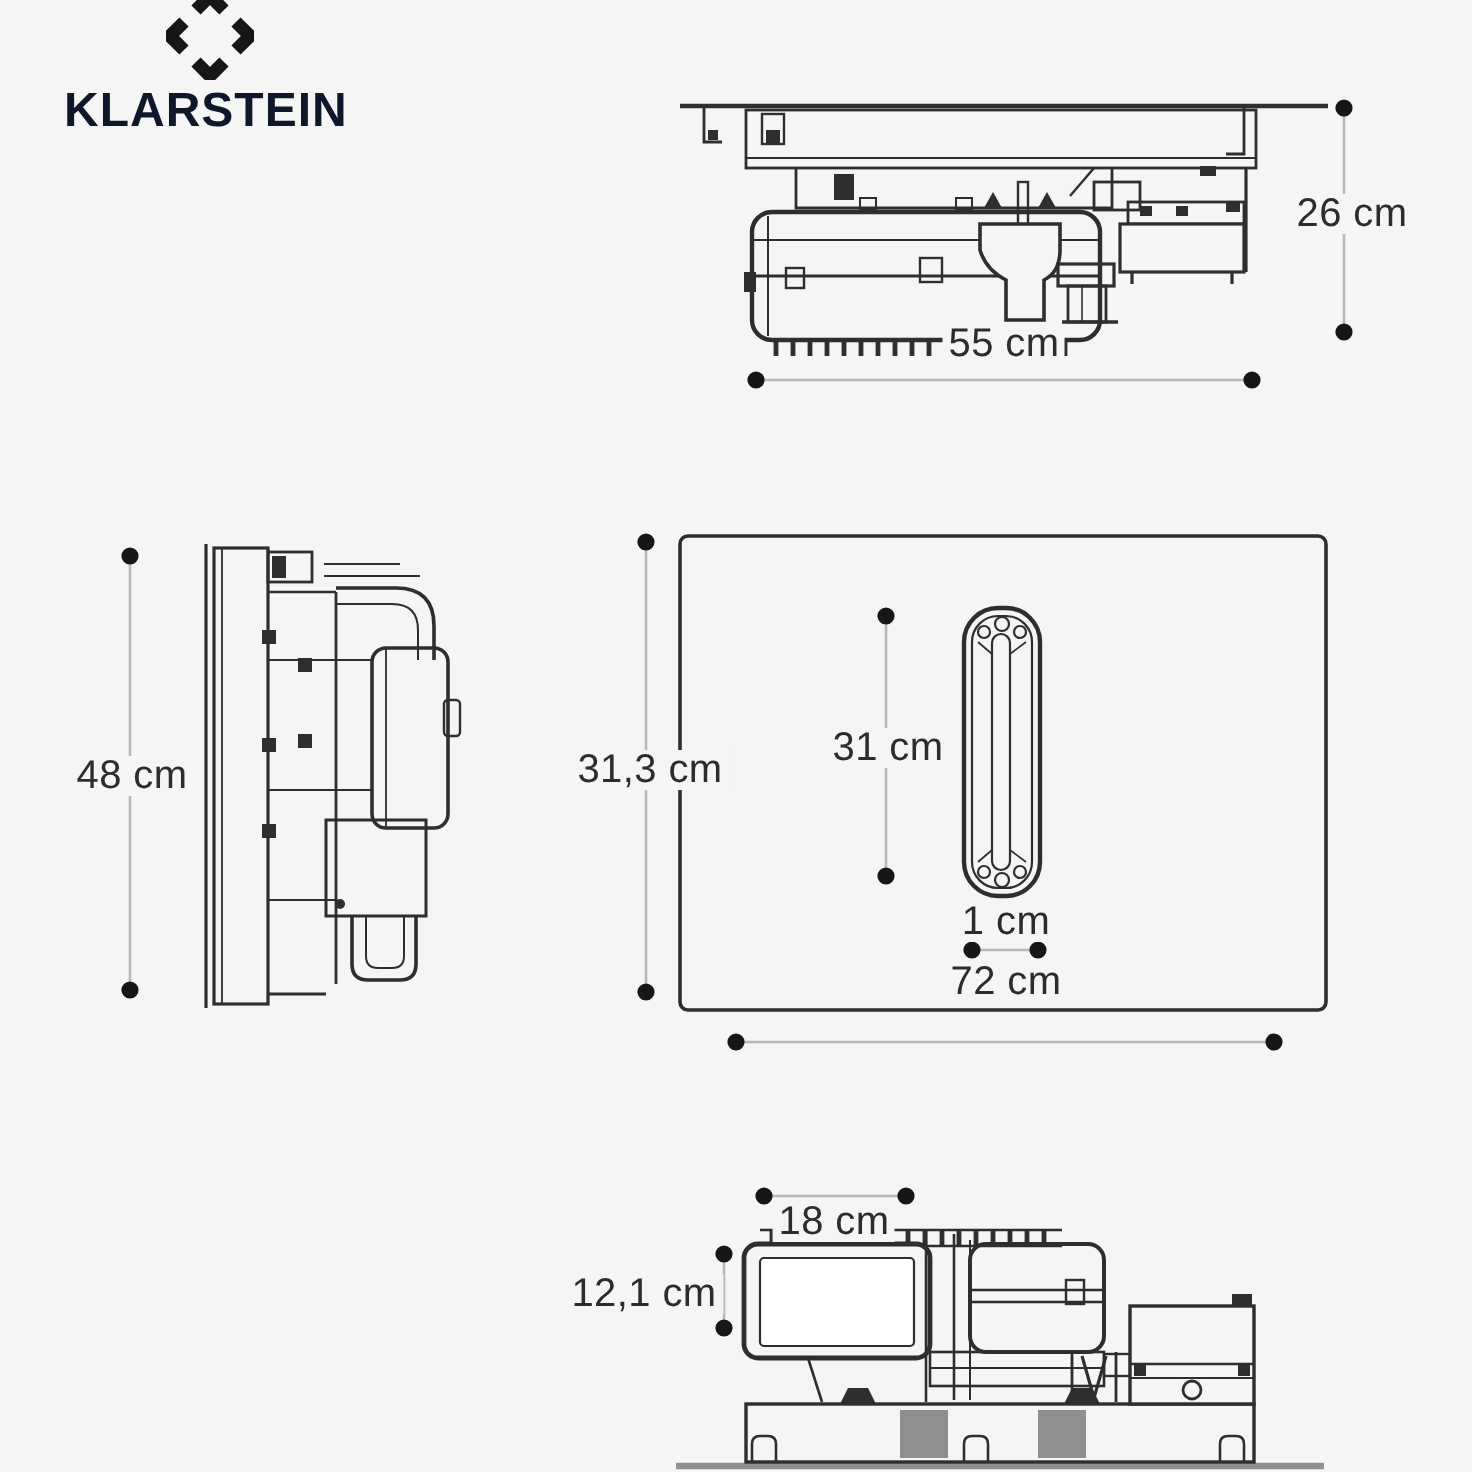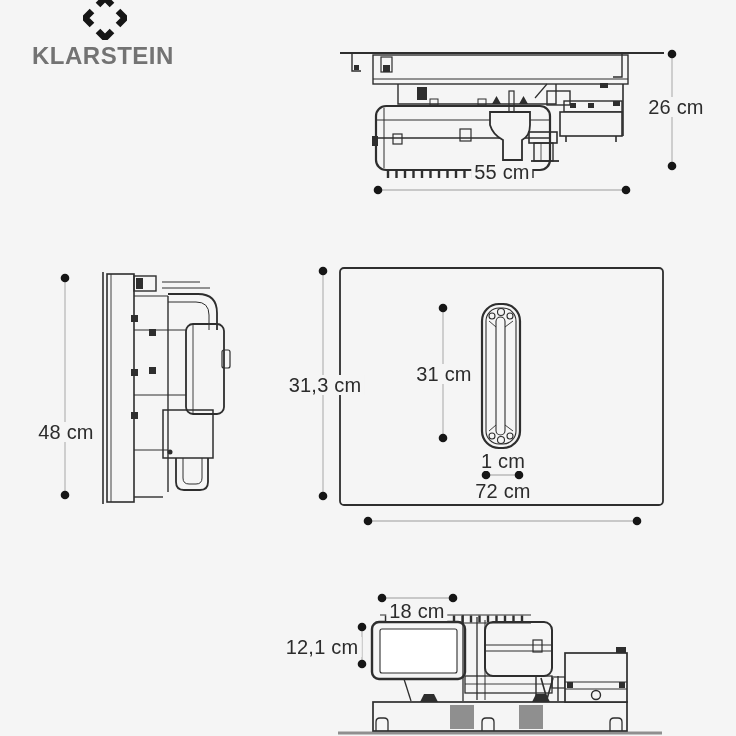--- a/index.html
+++ b/index.html
@@ -9,21 +9,21 @@
     background:#f5f5f5; overflow:hidden;
   }
   .art { position:absolute; left:0; top:0; }
   .dim-label {
     position:absolute; transform:translate(-50%,-50%);
     font-size:20px; color:#2c2c2c; letter-spacing:0.2px;
     background:#f5f5f5; padding:0 3px; white-space:nowrap; line-height:1;
   }
   .brand-text {
     position:absolute; left:32px; top:42px;
-    font-size:24px; font-weight:700; letter-spacing:0.5px; color:#737373;
+    font-size:24px; font-weight:700; letter-spacing:0.5px; color:#0f172a;
   }
   .logo-mark { position:absolute; left:83px; top:-8px; }
 </style>
 </head>
 <body>
 
 <div class="canvas">
 
   <svg class="art" width="736" height="736" viewBox="0 0 736 736">
 
@@ -194,21 +194,21 @@
       <path d="M15,13 L22,6 L29,13"></path>
       <path d="M35,19 L42,26 L35,33"></path>
       <path d="M29,39 L22,46 L15,39"></path>
       <path d="M9,19 L2,26 L9,33"></path>
     </g>
   </svg>
   <div class="brand-text">KLARSTEIN</div>
 
   <div class="dim-label" style="left:676px; top:107px;">26 cm</div>
   <div class="dim-label" style="left:502px; top:172px;">55 cm</div>
-  <div class="dim-label" style="left:66px; top:388px;margin-top:44px;">48 cm</div>
+  <div class="dim-label" style="left:66px; top:388px;">48 cm</div>
   <div class="dim-label" style="left:325px; top:385px;">31,3 cm</div>
   <div class="dim-label" style="left:444px; top:374px;">31 cm</div>
   <div class="dim-label" style="left:503px; top:461px;">1 cm</div>
   <div class="dim-label" style="left:503px; top:491px;">72 cm</div>
   <div class="dim-label" style="left:417px; top:586px;margin-top:25px;">18 cm</div>
   <div class="dim-label" style="left:322px; top:647px;">12,1 cm</div>
 
 </div>
 
 </body></html>

